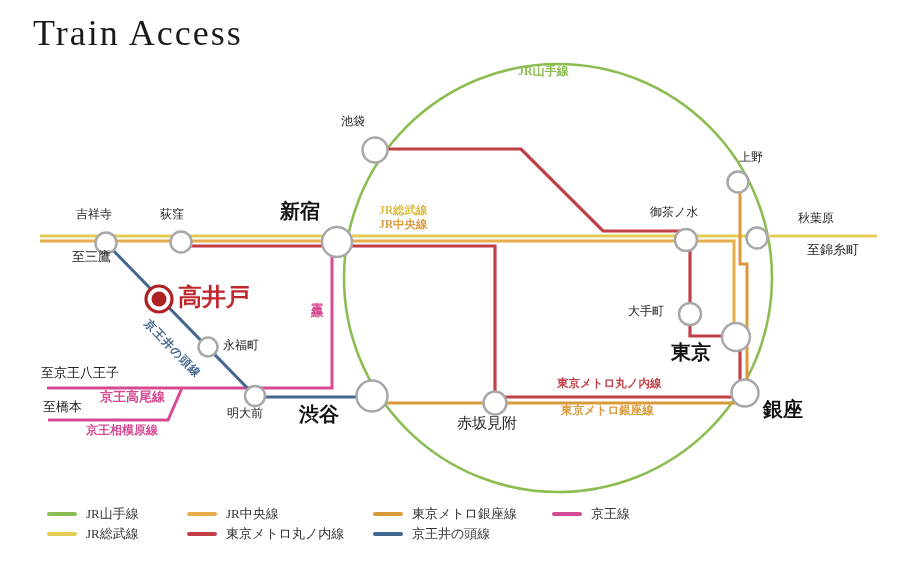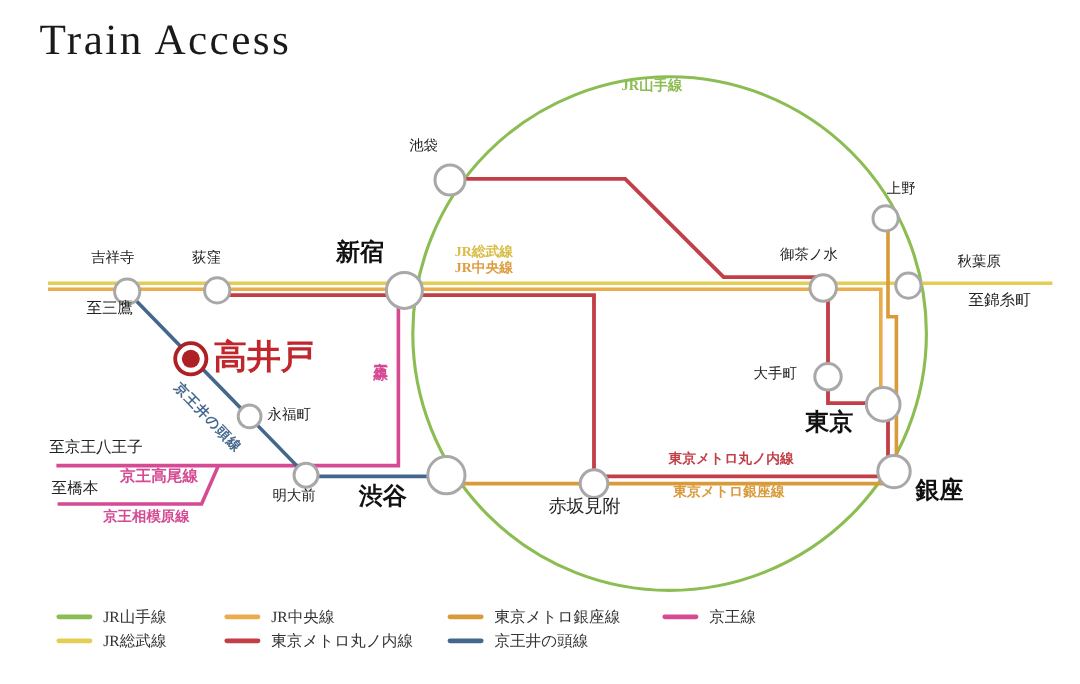--- a/index.html
+++ b/index.html
@@ -13,21 +13,21 @@
   .dir{font-size:13px;color:#222;}
   .ll{font-size:11.5px;font-weight:bold;}
   .c-yamanote{color:#8cbd52;}
   .c-sobu{color:#d9bd45;}
   .c-chuo{color:#dd9c3f;}
   .c-marunouchi{color:#c23f48;}
   .c-ginza{color:#d99a3a;}
   .c-keio{color:#d64a93;}
   .c-inokashira{color:#44688d;}
   .c-takaido{color:#c0272d;}
-  .takaido-big{font-size:28px;font-weight:bold;}
+  .takaido-big{font-size:24px;font-weight:bold;}
   .vertical{writing-mode:vertical-rl;text-orientation:upright;letter-spacing:2px;}
   .rot{transform:rotate(46deg);transform-origin:left top;letter-spacing:1px;}
   .legend-item{position:absolute;display:flex;align-items:center;gap:9px;height:16px;}
   .swatch{display:inline-block;width:30px;height:3.5px;border-radius:2px;}
   .legend-label{font-size:13px;color:#333;}
 </style>
 </head>
 <body>
 
 <div id="canvas">

